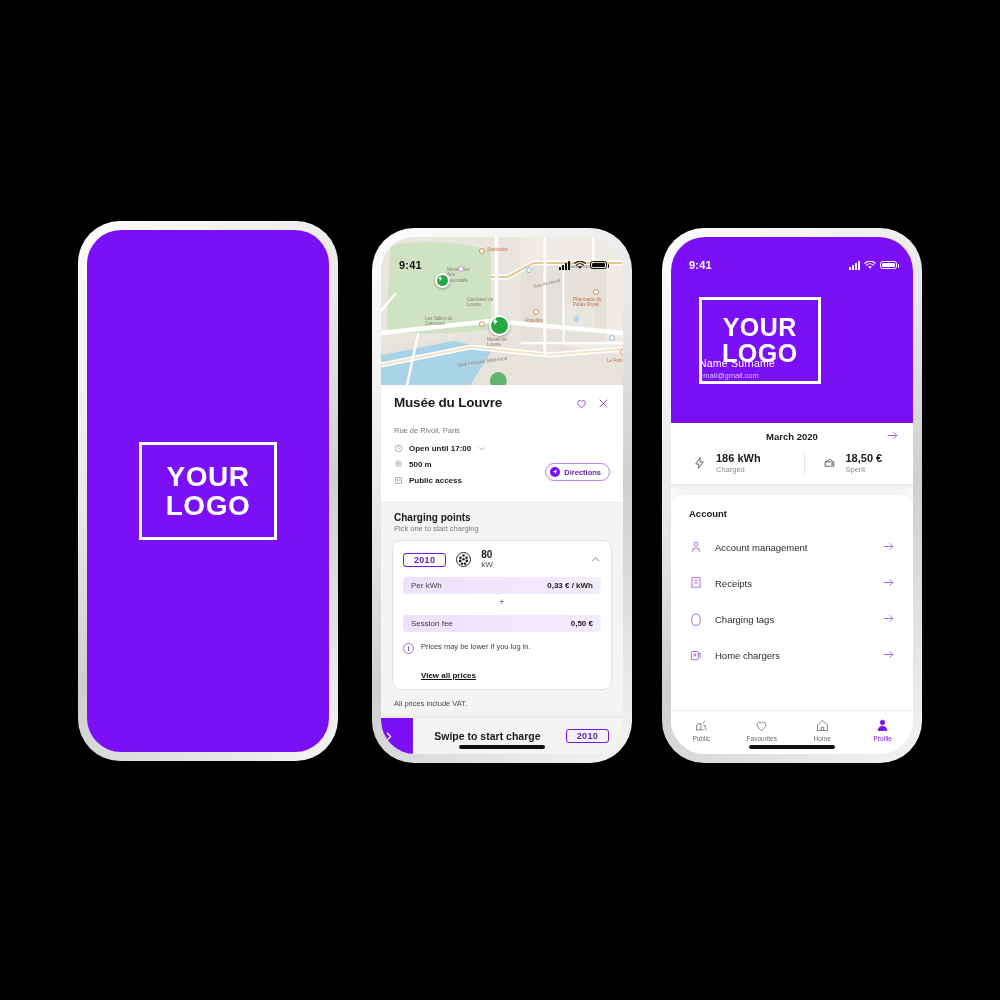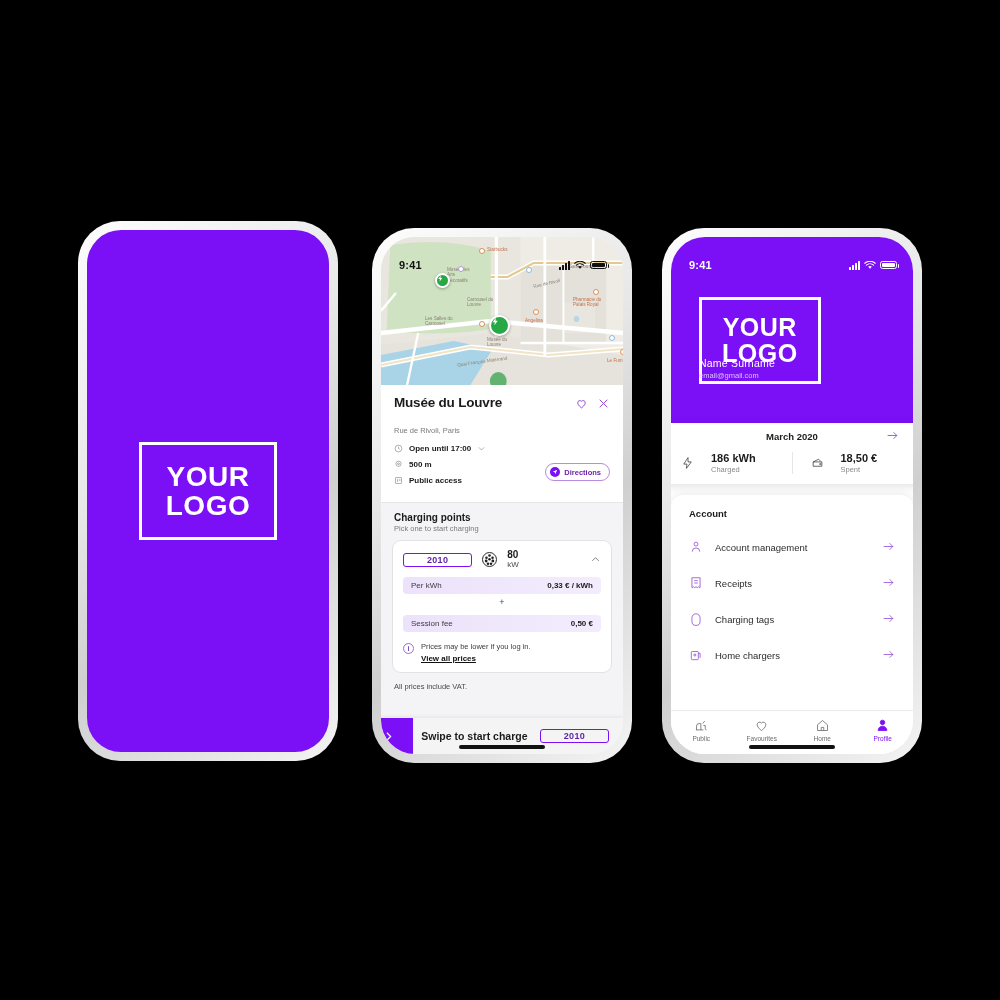--- a/index.html
+++ b/index.html
@@ -106,21 +106,21 @@
   .divider { height:1px; background:#e8e8e8; margin:2px 0 0; }
 
   .cp-head { padding:9px 13px 7px; background:#f4f4f6; }
   .cp-title { font-size:10px; font-weight:bold; color:#1b1b1b; }
   .cp-sub { font-size:7.5px; color:#7a7a7a; margin-top:1px; }
 
   .cp-area { background:#f4f4f6; padding:0 11px; height:100%; }
   .cp-card { background:#fff; border:1px solid #e2e2e6; border-radius:9px; padding:9px 10px; }
   .cp-top { display:flex; align-items:center; gap:9px; }
   .badge {
-    border:1px solid #7b0ff5; border-radius:3px; padding:1px 23px;
+    border:1px solid #7b0ff5; border-radius:3px; padding:1px 10px;
     font-size:9px; font-weight:bold; color:#5b1fa8; letter-spacing:.3px;
   }
   .conn { width:17px; height:17px; }
   .cp-kw { line-height:1; }
   .cp-kw .n { font-size:10px; font-weight:bold; color:#1b1b1b; }
   .cp-kw .u { font-size:8px; color:#4a4a4a; margin-top:1px; }
   .cp-chevron { margin-left:auto; }
   .cp-chevron svg { width:11px; height:11px; stroke:#555; stroke-width:1.6; fill:none; }
 
   .price-row {
@@ -130,21 +130,21 @@
   }
   .price-row .k { font-size:8px; color:#3c3c3c; }
   .price-row .v { font-size:8px; font-weight:bold; color:#1b1b1b; }
   .plus { text-align:center; font-size:9px; color:#4a4a4a; margin:3px 0; }
 
   .note { display:flex; align-items:flex-start; gap:7px; margin-top:10px; }
   .note .i-ico { width:11px; height:11px; border:1px solid #9b6fd0; border-radius:50%;
                  color:#7b3fc4; font-size:7px; font-weight:bold; display:flex;
                  align-items:center; justify-content:center; flex:none; margin-top:1px; }
   .note .t1 { font-size:7.5px; color:#3c3c3c; }
-  .note .t2 { font-size:8px; font-weight:bold; color:#111; text-decoration:underline; margin-top:3px; }
+  .note .t2 { font-size:8px; font-weight:bold; color:#111; text-decoration:underline; margin-top:20px; }
   .vat { font-size:7.5px; color:#4a4a4a; padding:9px 2px 0; }
 
   .swipe-bar {
     position:absolute; left:-18px; right:0; bottom:0; height:36px; z-index:35;
     background:#f4f4f4; border-radius:0 0 0 0;
     display:flex; align-items:center;
     box-shadow:0 -1px 4px rgba(0,0,0,.07);
   }
   .swipe-knob {
     width:50px; height:100%; background:#7b0ff5;
@@ -165,21 +165,21 @@
 
   .stats-card {
     position:absolute; top:186px; left:-8px; right:-8px;
     background:#fff; border-radius:4px; padding:8px 0 10px;
     box-shadow:0 2px 10px rgba(0,0,0,.13); z-index:5;
   }
   .stats-month { text-align:center; font-size:9.5px; font-weight:bold; color:#1b1b1b; position:relative; }
   .stats-arrow { position:absolute; right:22px; top:-1px; }
   .stats-arrow svg { width:13px; height:11px; stroke:#8b3fd1; stroke-width:1.5; fill:none; }
   .stats-row { display:flex; margin-top:10px; }
-  .stat { flex:1; display:flex; align-items:center; gap:17px; padding-left:18px; }
+  .stat { flex:1; display:flex; align-items:center; gap:10px; padding-left:18px;margin-left:12px; }
   .stat + .stat { border-left:1px solid #e6e6e6; padding-left:18px; }
   .stat svg { width:13px; height:14px; stroke:#2b2b2b; fill:none; stroke-width:1.3; flex:none; }
   .stat .big { font-size:11px; font-weight:bold; color:#1b1b1b; }
   .stat .sml { font-size:7.5px; color:#8a8a8a; margin-top:1px; }
 
   .account-panel {
     position:absolute; top:258px; left:0; right:0; bottom:0;
     background:#fff; border-radius:12px 12px 0 0; padding:10px 0 0;
     box-shadow:0 -2px 8px rgba(0,0,0,.07);
   }

